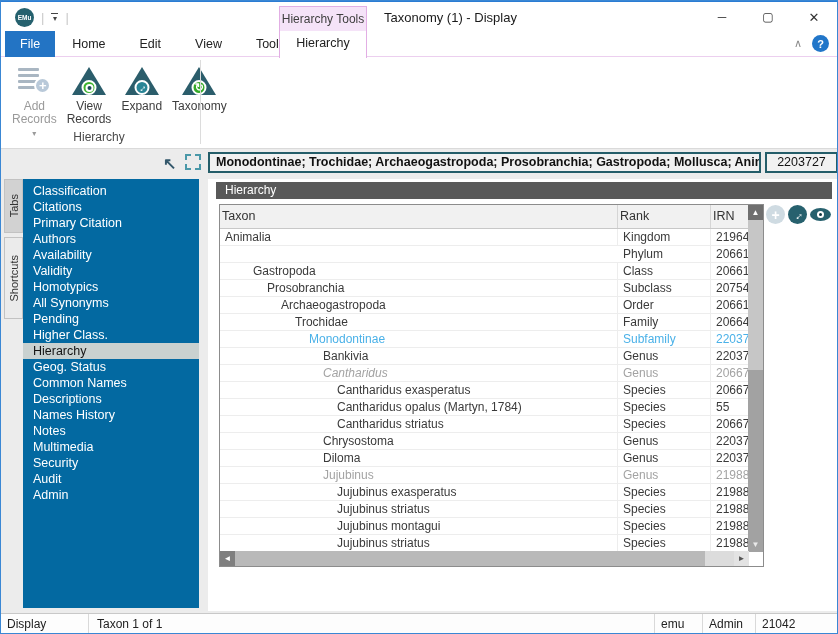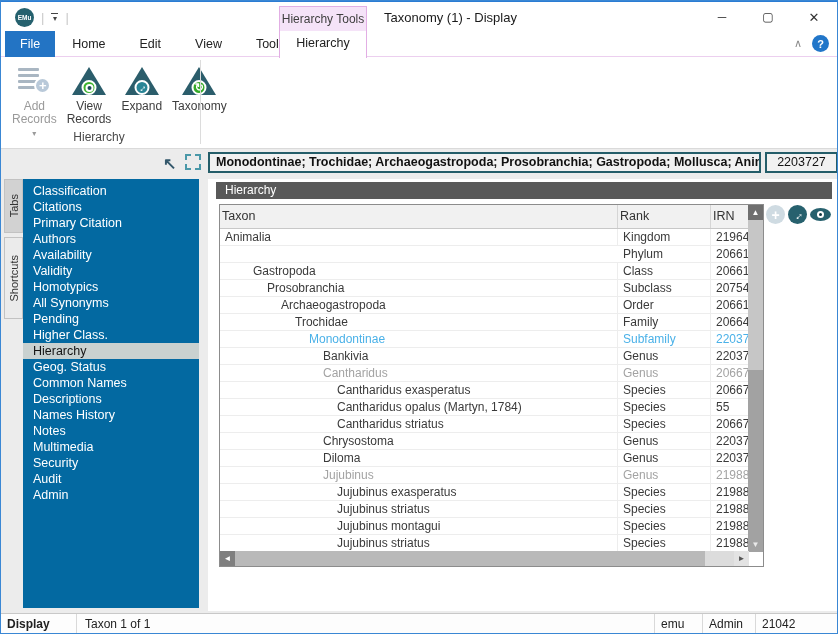--- a/index.html
+++ b/index.html
@@ -122,21 +122,21 @@
   .ico-plus{ background:#cfdbe2; color:#fff; font-size:14px; font-weight:bold; }
   .ico-exp{ background:#27616e; }
   .ico-exp .g{ transform:rotate(-45deg); color:#fff; font-size:11px; font-weight:bold; }
   .ico-eye{ width:21px; height:13px; background:#27616e; border-radius:50%; display:flex; align-items:center; justify-content:center; }
   .ico-eye .sclera{ width:7px; height:7px; background:#fff; border-radius:50%; display:flex; align-items:center; justify-content:center; }
   .ico-eye .pupil{ width:3.5px; height:3.5px; background:#113843; border-radius:50%; }
   
   .statusbar{ position:absolute; left:0; top:612px; width:100%; height:21px; background:#fdfdfd;
     border-top:1px solid #c8c8c8; display:flex; font-size:12px; color:#222; }
   .sb-cell{ line-height:20px; padding-left:6px; border-right:1px solid #d9d9d9; }
-  .sb-mode{ width:76px;font-weight:bold; }
+  .sb-mode{ width:88px; }
   .sb-pos{ flex:1; padding-left:8px; border-right:none; }
   .sb-db{ width:49px; border-left:1px solid #d9d9d9; }
   .sb-user{ width:53px; }
   .sb-port{ width:81px; border-right:none; }
 </style>
 </head>
 <body>
 
 <div class="window">
 
@@ -309,21 +309,21 @@
               <div class="cell c-taxon" style="padding-left: 89px;">Monodontinae</div>
               <div class="cell c-rank">Subfamily</div>
               <div class="cell c-irn">220372</div>
             </div>
             <div class="trow normal">
               <div class="cell c-taxon" style="padding-left: 103px;">Bankivia</div>
               <div class="cell c-rank">Genus</div>
               <div class="cell c-irn">220372</div>
             </div>
             <div class="trow dim">
-              <div class="cell c-taxon" style="padding-left: 103px;">Cantharidus</div>
+              <div class="cell c-taxon" style="padding-left: 103px; font-style: italic;">Cantharidus</div>
               <div class="cell c-rank">Genus</div>
               <div class="cell c-irn">206671</div>
             </div>
             <div class="trow normal">
               <div class="cell c-taxon" style="padding-left: 117px;">Cantharidus exasperatus</div>
               <div class="cell c-rank">Species</div>
               <div class="cell c-irn">206672</div>
             </div>
             <div class="trow normal">
               <div class="cell c-taxon" style="padding-left: 117px;">Cantharidus opalus (Martyn, 1784)</div>

